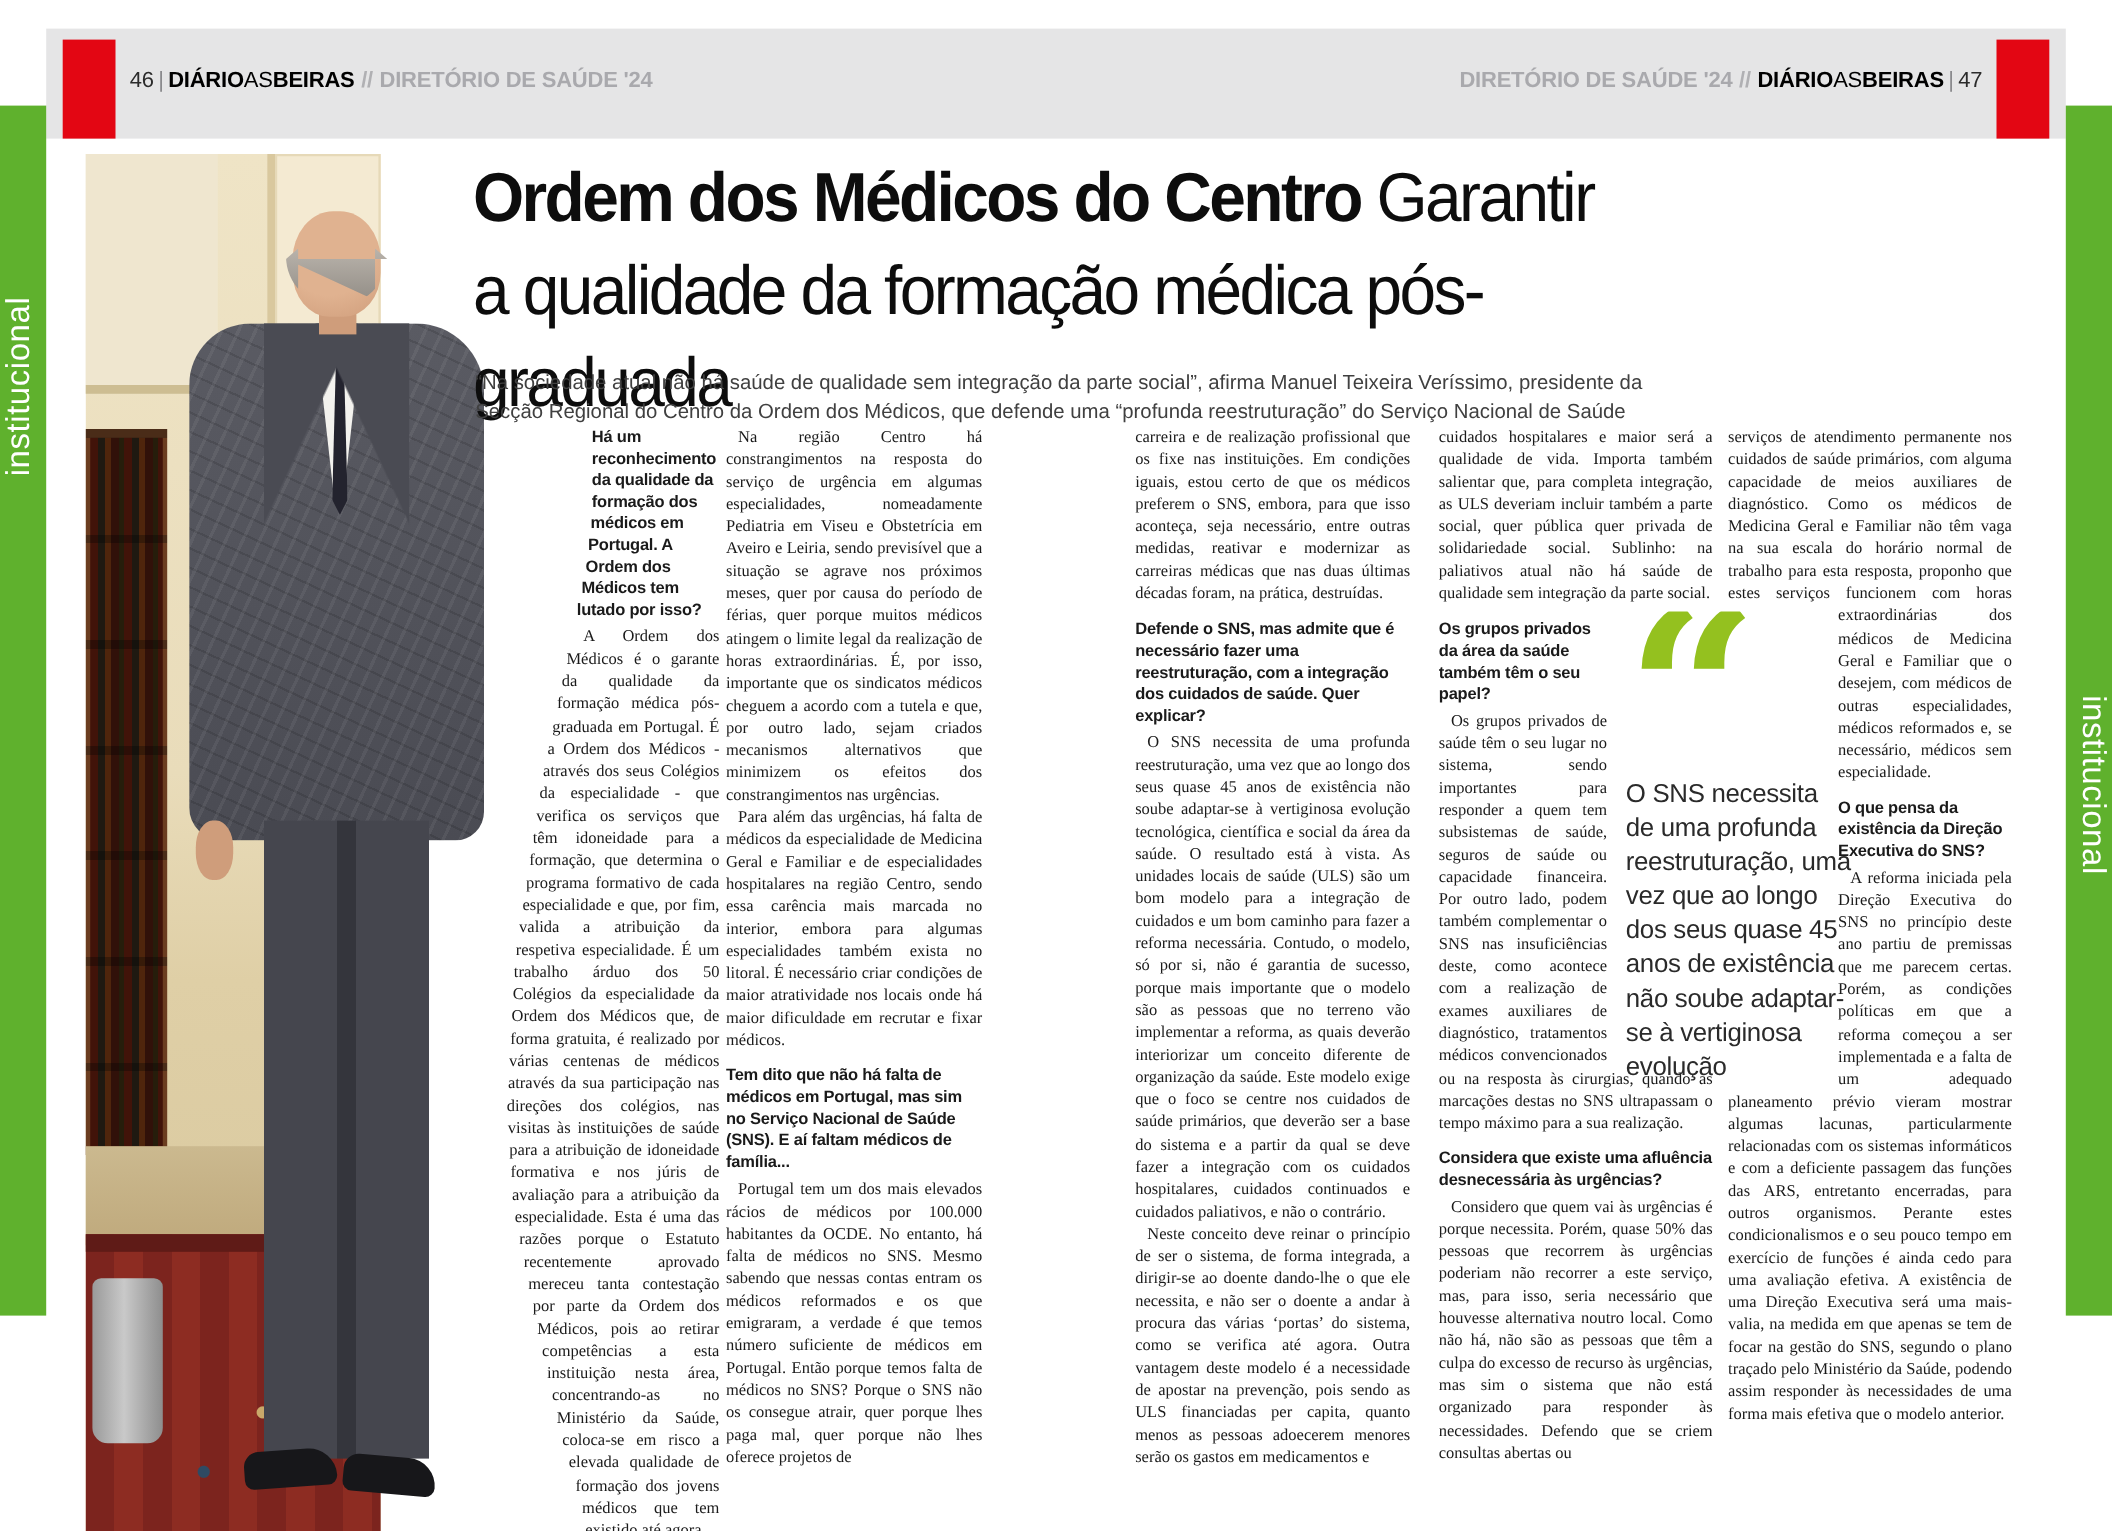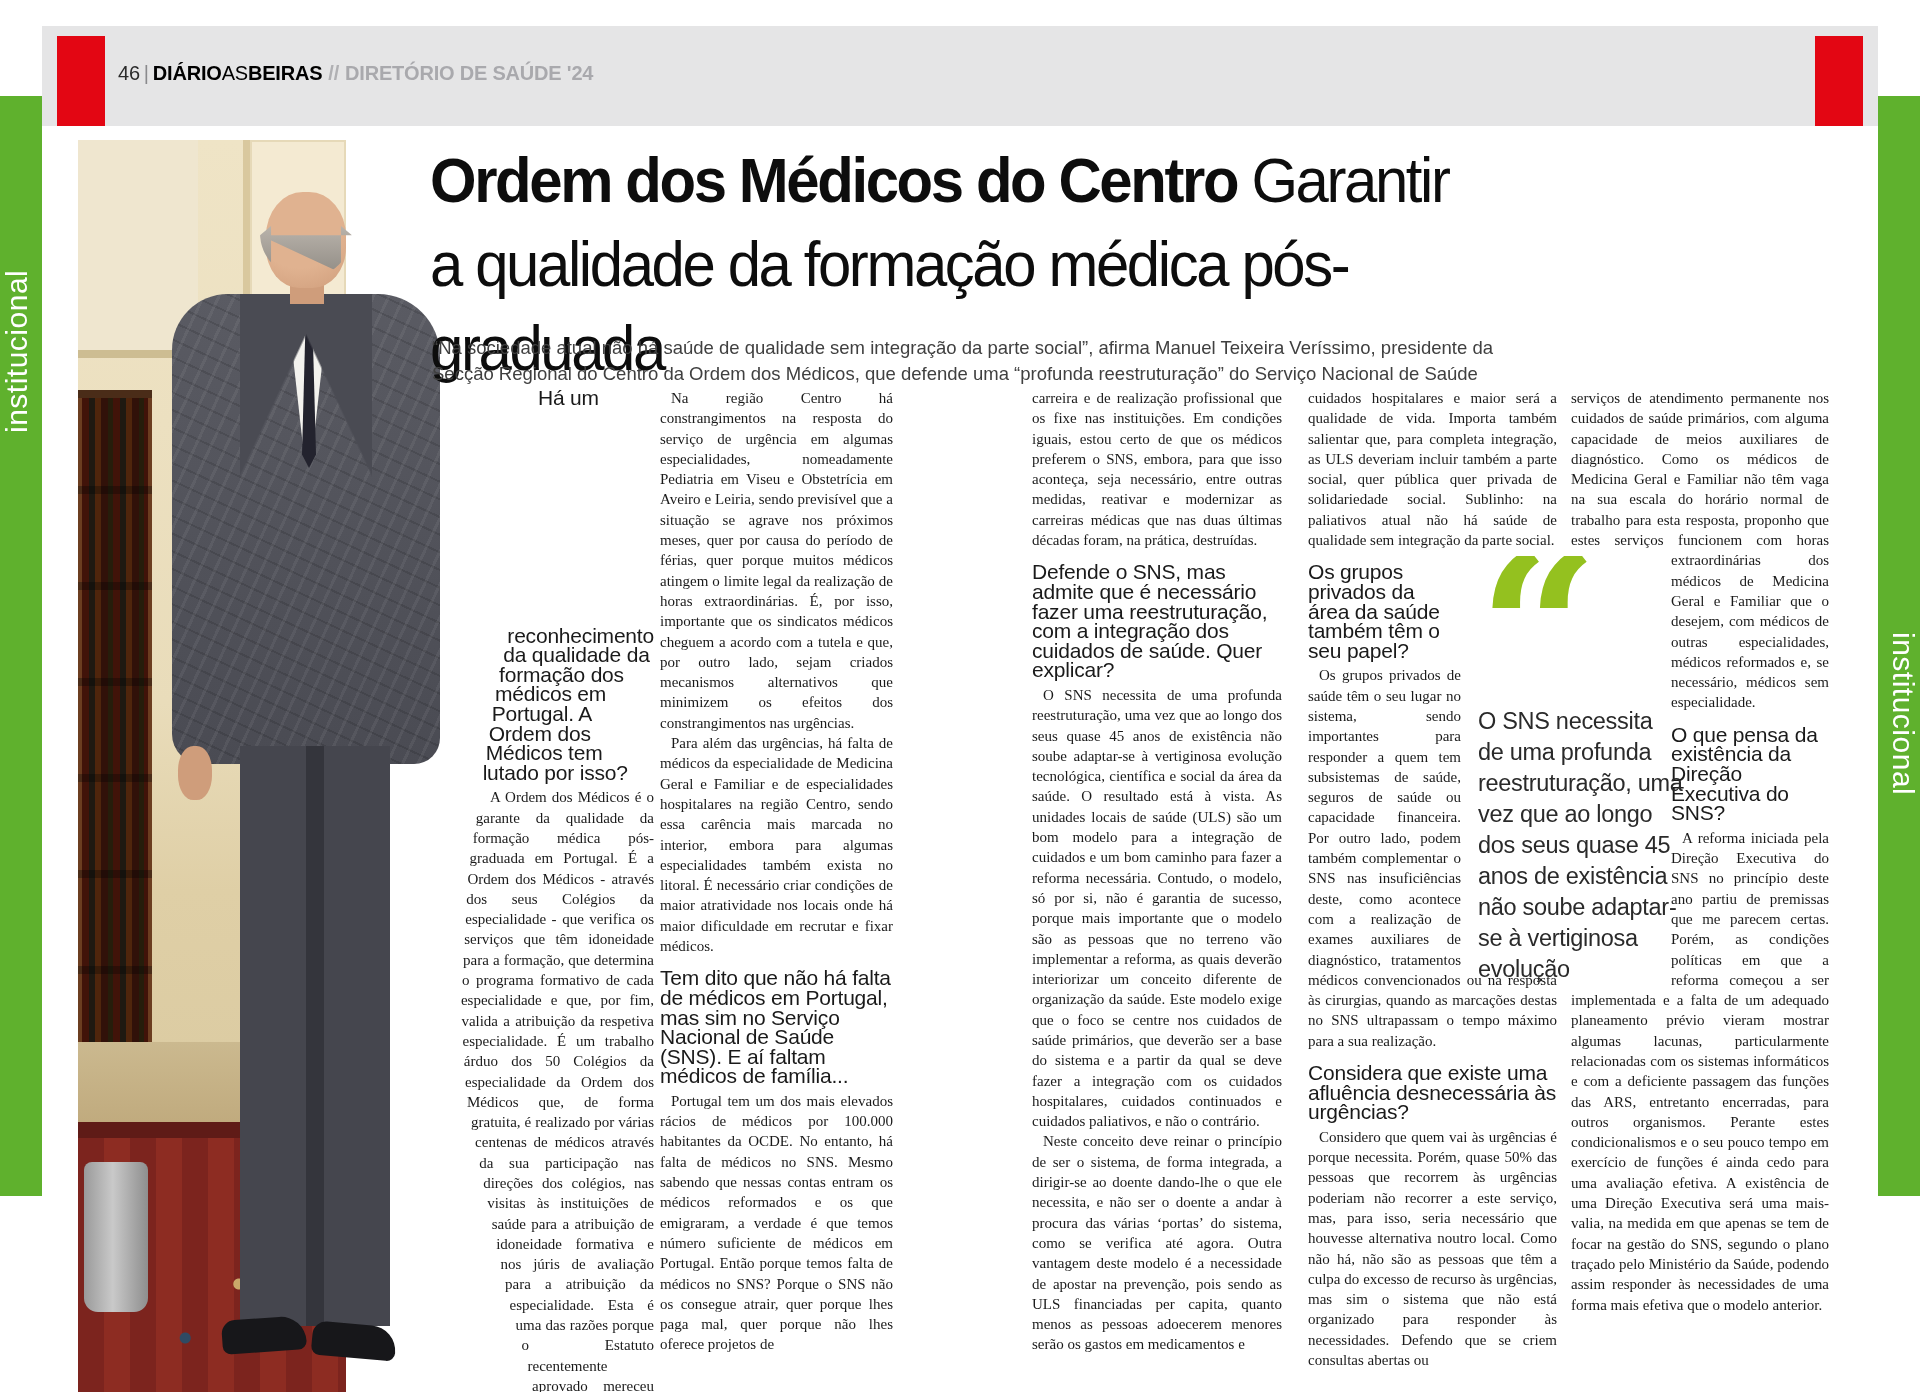--- a/index.html
+++ b/index.html
@@ -87,21 +87,21 @@
   .headline .hl-r{font-weight:400;}
   .standfirst{position:absolute;left:432px;top:316px;width:1125px;font-size:18.5px;line-height:26px;
               font-weight:400;color:#404040;}
 
   
   .col{position:absolute;top:388px;height:1004px;font-family:"Liberation Serif",serif;
        font-size:15px;line-height:20.3px;text-align:justify;hyphens:auto;overflow:hidden;}
   .col p{margin:0;}
   .col p.ans{text-indent:11px;}
   .col p.noind{text-indent:0;}
-  .col p.q{font-family:"Liberation Sans",sans-serif;font-weight:400;font-size:21px;line-height:19.6px;
+  .col p.q{font-family:"Liberation Sans",sans-serif;font-weight:700;font-size:15px;line-height:19.6px;
            letter-spacing:-0.2px;margin:12px 0 5px;text-align:left;hyphens:none;}
   .c1{left:428px;width:226px;}
   .c2{left:660px;width:233px;}
   .c3{left:1032px;width:250px;}
   .c4{left:1308px;width:249px;}
   .c5{left:1571px;width:258px;}
   
   .wrap-man{float:left;width:110px;height:1004px;
             shape-outside:polygon(0 0,110px 0,96px 120px,58px 300px,32px 470px,24px 620px,30px 720px,52px 830px,74px 930px,96px 1004px,0 1004px);
             shape-margin:8px;}
@@ -120,20 +120,23 @@
 <div class="canvas">
 
   <div class="top-band"></div>
   <div class="red-sq left"></div>
   <div class="red-sq right"></div>
 
   <div class="hdr left">
     <span class="pg">46</span><span class="bar">|</span><span class="b1">DIÁRIO</span><span class="b2">AS</span><span class="b3 b1">BEIRAS</span><span class="sep">//</span><span class="sect">DIRETÓRIO DE SAÚDE '24</span>
   </div>
 
+  <div class="hdr right">
+    <span class="sect">DIRETÓRIO DE SAÚDE '24</span><span class="sep">//</span><span class="b1">DIÁRIO</span><span class="b2">AS</span><span class="b3 b1">BEIRAS</span><span class="bar">|</span><span class="pg">47</span>
+  </div>
 
   <div class="green-bar left">
     <span class="vlabel">institucional</span>
   </div>
   <div class="green-bar right">
     <span class="vlabel">institucional</span>
   </div>
 
   <div class="photo">
     <div class="ph-bg"></div>

